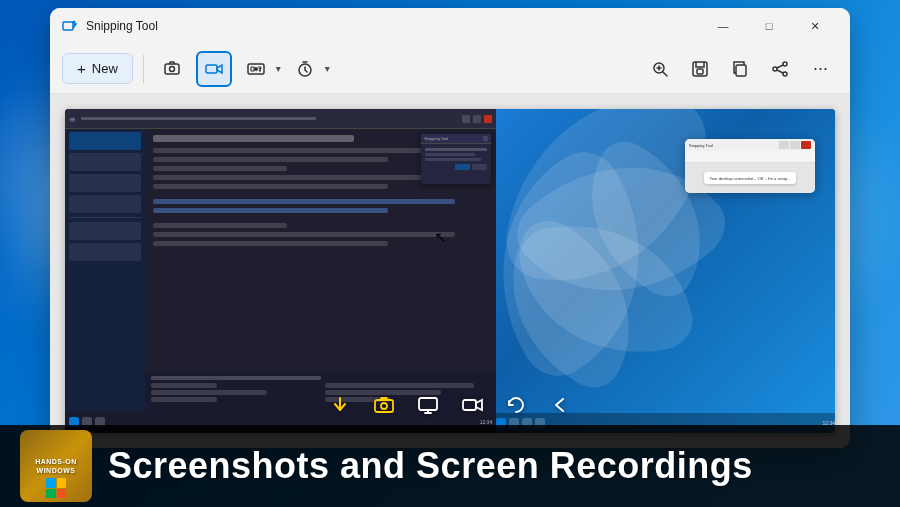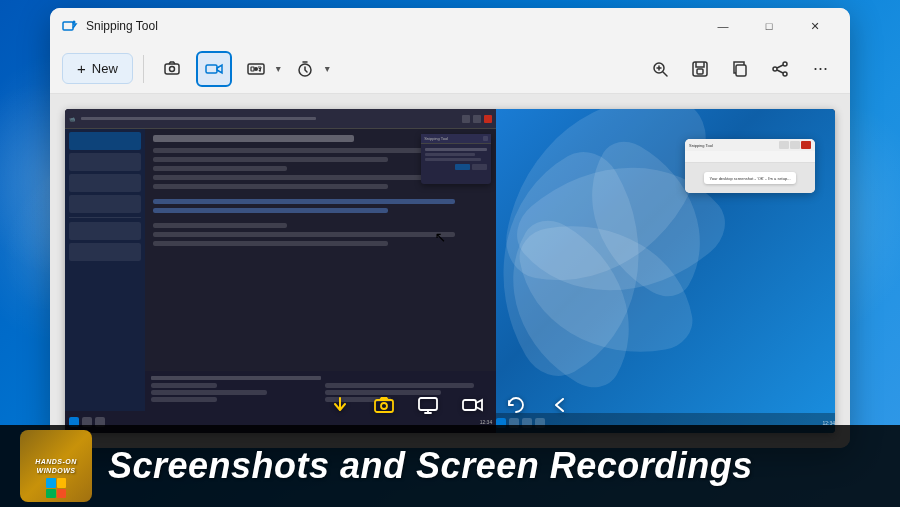--- a/index.html
+++ b/index.html
@@ -355,21 +355,20 @@
       bottom: 0;
       left: 0;
       right: 0;
       height: 82px;
       background: rgba(0,0,0,0.85);
       display: flex;
       align-items: center;
       gap: 16px;
       padding: 12px 20px;
       z-index: 10;
-      font-style: italic;
     }
 
     .banner-logo {
       width: 72px;
       height: 72px;
       flex-shrink: 0;
     }
 
     .banner-title {
       font-size: 36px;

